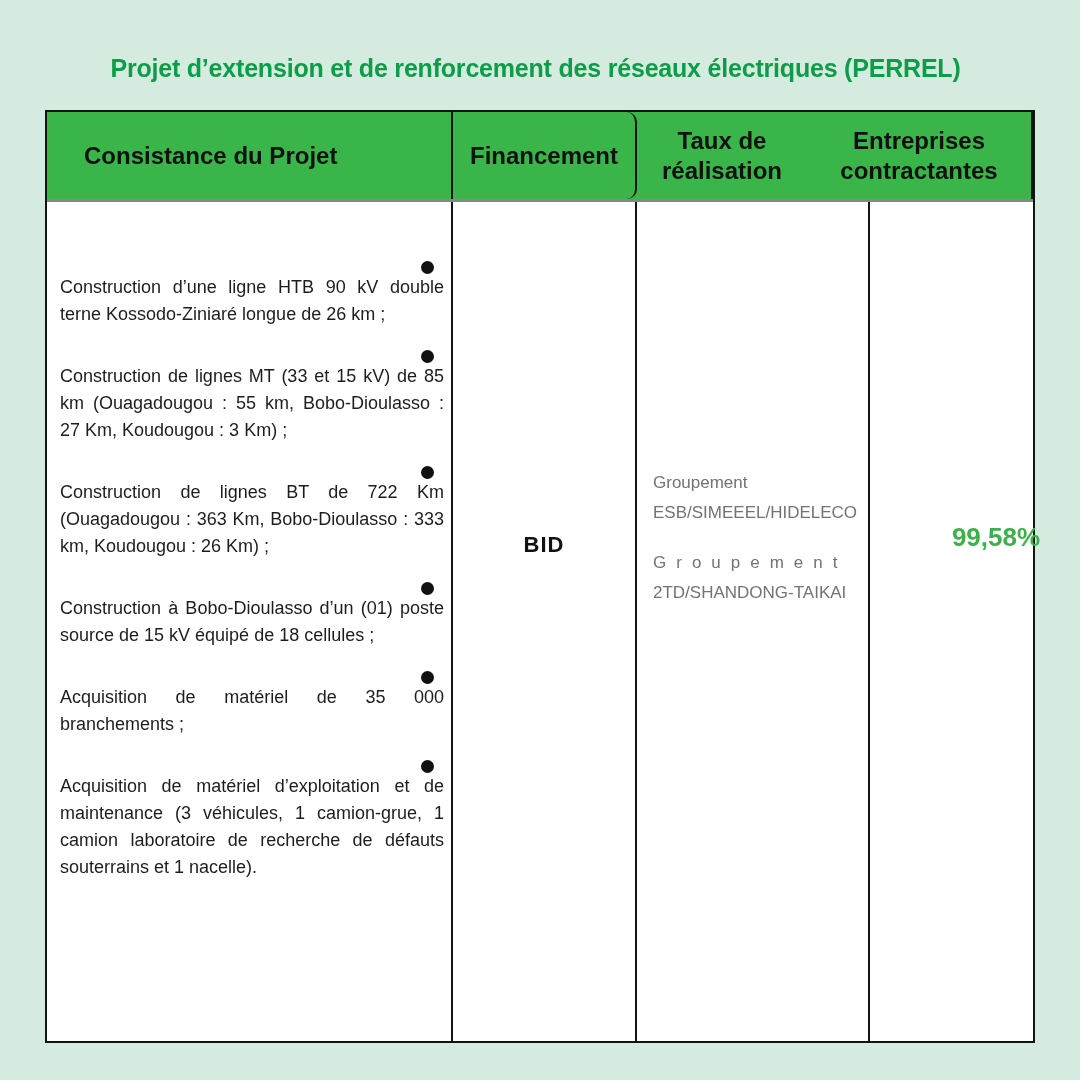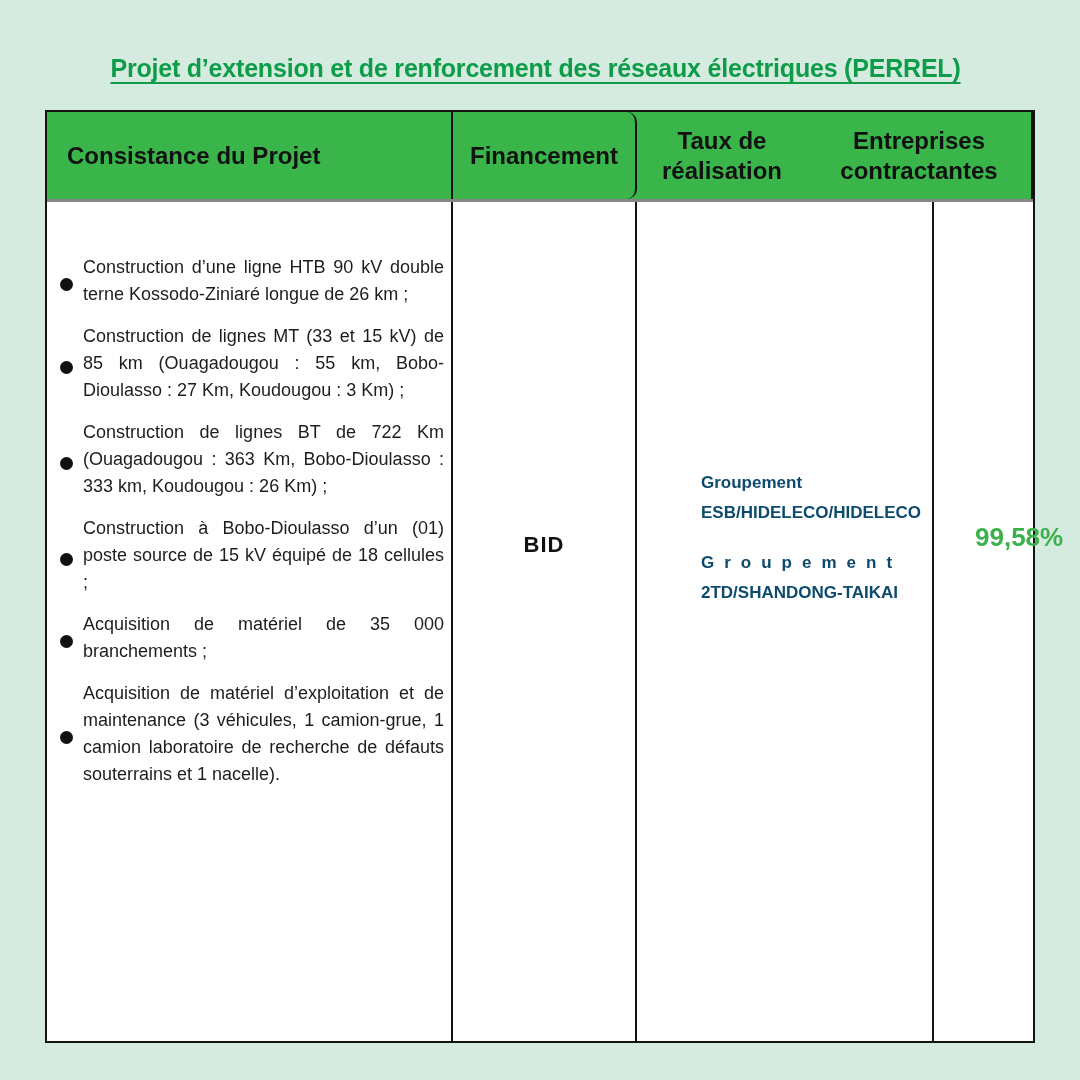--- a/index.html
+++ b/index.html
@@ -12,21 +12,20 @@
   }
   .canvas { width: 1080px; height: 1080px; position: relative; }
 
   .page-title {
     position: absolute;
     top: 54px; left: 0; right: 9px;
     text-align: center;
     font-size: 25px;
     font-weight: bold;
     color: #0d9c48;
-    text-decoration: underline;
     text-underline-offset: 5px;
     text-decoration-thickness: 2px;
     letter-spacing: -0.2px;
   }
 
   .table {
     position: absolute;
     left: 45px; top: 110px;
     width: 990px; height: 933px;
     border: 2px solid #131313;
@@ -47,36 +46,37 @@
     align-items: center;
     justify-content: center;
     text-align: center;
     font-size: 24px;
     font-weight: bold;
     color: #111111;
     line-height: 1.22;
     border-right: 2px solid #131313;
     padding: 4px 8px;
   }
-  .th.c1 { flex: 0 0 406px; justify-content: flex-start; text-align: right; padding-left: 20px; }
+  .th.c1 { flex: 0 0 406px; justify-content: flex-start; text-align: right; padding-left: 37px; }
   .th.c2 { flex: 0 0 184px; border-radius: 10px; }
   .th.c3 { flex: 0 0 226px; }
   .th.c4 { flex: 0 0 170px; border-right: none; }
 
   .tbody { display: flex; flex: 1 1 auto; background: #ffffff; }
   .td { border-right: 2px solid #131313; }
   .td.c1 { flex: 0 0 406px; padding: 52px 7px 0 13px; }
   .td.c2 { flex: 0 0 184px; padding-top: 330px; text-align: center; }
   .td.c3 { flex: 0 0 226px; padding: 266px 11px 0 16px; }
-  .td.c4 { flex: 0 0 170px; border-right: none; padding-top: 320px; text-align: center; }
+  .td.c4 { flex: 0 0 170px; border-right: none; padding-top: 320px; text-align: right; }
 
   .bullet-item {
     display: flex;
-    align-items: center;
+    align-items: flex-end;
     margin-bottom: 15px;
+    flex-direction: column;
   }
   .bullet-dot {
     flex: 0 0 13px;
     width: 13px; height: 13px;
     background: #111111;
     border-radius: 50%;
     margin: 7px 10px 0 0;
   }
   .bullet-text {
     flex: 1 1 auto;
@@ -88,25 +88,24 @@
 
   .financement {
     font-size: 22px;
     font-weight: bold;
     color: #111111;
     letter-spacing: 1px;
   }
 
   .contractor-line {
     font-size: 17px;
-    font-weight: bold;
-    color: #0c4a6e;
+    font-weight: normal;
+    color: #737373;
     line-height: 30px;
     white-space: nowrap;
-    margin-left: 48px;
   }
   .contractor-line.spread { letter-spacing: 10px; margin-right: -10px; }
   .contractor-gap { height: 20px; }
 
   .rate {
     font-size: 26px;
     font-weight: bold;
     color: #3cb04b;
   }
 </style>
@@ -154,21 +153,21 @@
           <span class="bullet-text">Acquisition de matériel d’exploitation et de maintenance (3 véhicules, 1 camion-grue, 1 camion laboratoire de recherche de défauts souterrains et 1 nacelle).</span>
         </div>
       </div>
 
       <div class="td c2">
         <span class="financement">BID</span>
       </div>
 
       <div class="td c3">
         <div class="contractor-line">Groupement</div>
-        <div class="contractor-line">ESB/HIDELECO/HIDELECO</div>
+        <div class="contractor-line">ESB/SIMEEEL/HIDELECO</div>
         <div class="contractor-gap"></div>
         <div class="contractor-line spread">Groupement</div>
         <div class="contractor-line">2TD/SHANDONG-TAIKAI</div>
       </div>
 
       <div class="td c4">
         <span class="rate">99,58%</span>
       </div>
 
     </div>

